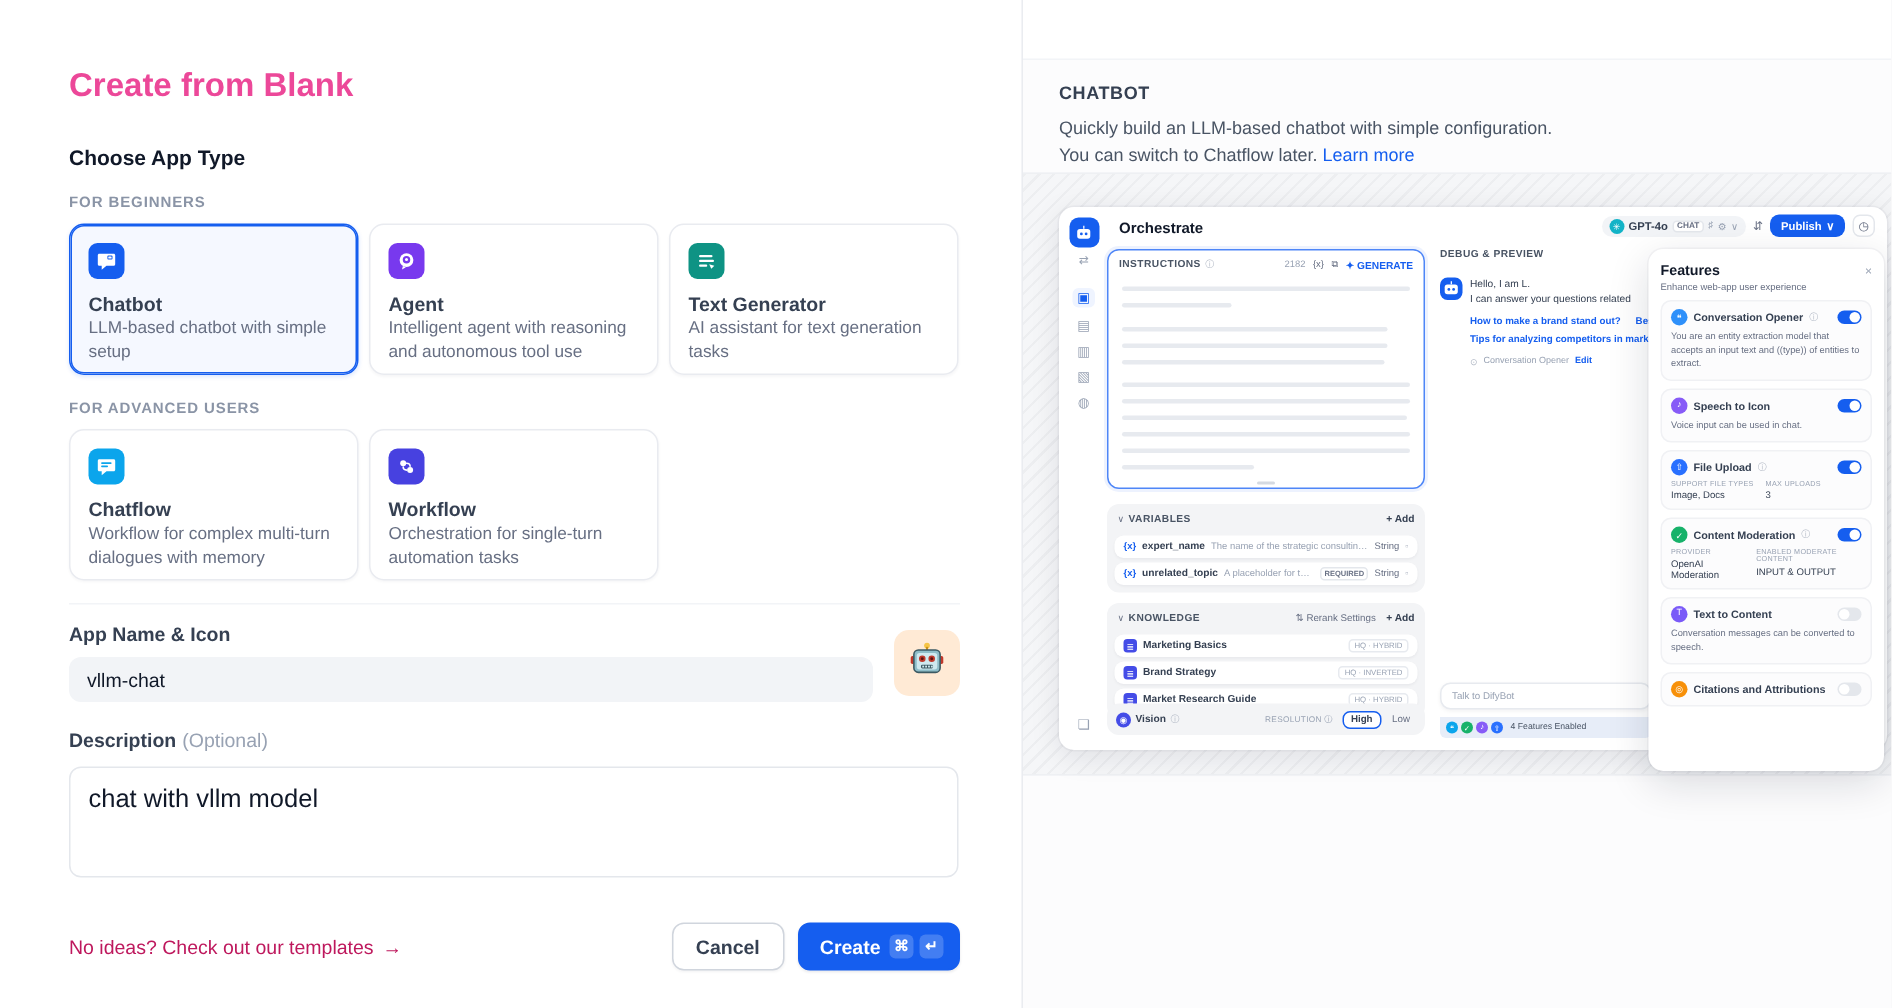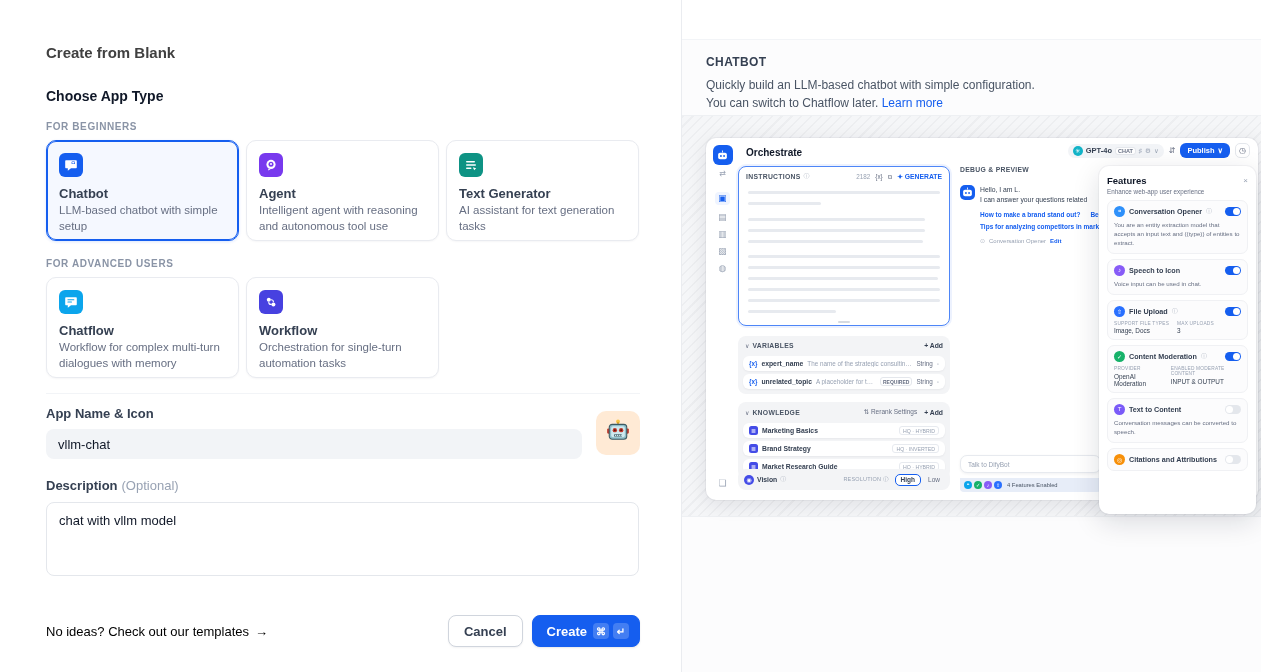--- a/index.html
+++ b/index.html
@@ -2,42 +2,42 @@
 <html><head>
 <meta charset="utf-8">
 <style>
   * { margin:0; padding:0; box-sizing:border-box; }
   html,body { width:1261px; height:672px; overflow:hidden; }
   body { font-family:"Liberation Sans", sans-serif; background:#eef0f3; color:#101828; }
   .modal { position:relative; width:1261px; height:672px; background:#fff; overflow:hidden; }
 
   
   .left { position:absolute; left:0; top:0; width:681px; height:672px; background:#fff; padding:44px 41px 0 46px; }
-  .lp-title { font-size:15px; font-weight:700; color:#404040; }
+  .lp-title { font-size:22px; font-weight:700; color:#ec4899; }
   .lp-choose { margin-top:27px; font-size:14px; font-weight:700; color:#101828; }
   .group-label { margin-top:17px; font-size:10px; font-weight:600; letter-spacing:.6px; color:#8a94a6; }
   .cards { display:flex; gap:7px; margin-top:8px; }
   .card { width:193px; height:101px; background:#fff; border:1px solid #e9ebf0; border-radius:10px; padding:12px; cursor:pointer; box-shadow:0 1px 2px rgba(16,24,40,.04); }
   .card.selected { border:1px solid #155eef; box-shadow:0 0 0 1px #155eef inset, 0 1px 3px rgba(21,94,239,.15); background:#f5f8ff; }
   .card-ic { width:24px; height:24px; border-radius:6px; display:flex; align-items:center; justify-content:center; }
   .card-ic svg { width:14px; height:14px; }
   .card-title { margin-top:9px; font-size:13px; font-weight:700; color:#354052; }
   .card-desc { margin-top:2px; font-size:11.5px; line-height:1.35; color:#676f83; }
   .divider { margin-top:15px; border-top:1px solid #f2f4f7; }
   .name-wrap { display:flex; align-items:center; margin-top:12px; }
   .name-col { flex:1; }
   .field-label { font-size:13px; font-weight:700; color:#354052; }
   .field-optional { font-size:13px; font-weight:400; color:#98a2b3; margin-left:4px; }
   .name-input { margin-top:8px; width:100%; height:30px; background:#f2f4f7; border:none; border-radius:8px; padding:0 12px; font-size:13px; color:#101828; font-family:"Liberation Sans",sans-serif; outline:none; }
   .emoji-btn { width:44px; height:44px; margin-left:14px; border-radius:10px; background:#ffead5; border:none; display:flex; align-items:center; justify-content:center; cursor:pointer; }
   .emoji-btn svg { width:28px; height:28px; }
   .desc-block { margin-top:17px; }
-  .desc-area { margin-top:8px; width:593px; height:74px; border:1px solid #e4e7ec; border-radius:8px; background:#fff; padding:9px 12px; font-size:13px; color:#101828; font-family:"Liberation Sans",sans-serif; resize:none; outline:none; line-height:1.4; }
+  .desc-area { margin-top:8px; width:593px; height:74px; border:1px solid #e4e7ec; border-radius:8px; background:#fff; padding:9px 12px; font-size:17px; color:#101828; font-family:"Liberation Sans",sans-serif; resize:none; outline:none; line-height:1.4; }
   .lp-footer { position:absolute; left:46px; right:41px; bottom:25px; display:flex; align-items:center; }
-  .tpl-link { font-size:13px; color:#000000; text-decoration:none; display:flex; align-items:center; gap:6px; cursor:pointer; }
+  .tpl-link { font-size:13px; color:#be185d; text-decoration:none; display:flex; align-items:center; gap:6px; cursor:pointer; }
   .lp-spacer { flex:1; }
   .btn { height:32px; border-radius:8px; font-size:13px; font-weight:600; cursor:pointer; font-family:"Liberation Sans",sans-serif; display:inline-flex; align-items:center; }
   .btn-cancel { background:#fff; border:1px solid #d0d5dd; color:#354052; padding:0 15px; box-shadow:0 1px 2px rgba(16,24,40,.05); }
   .btn-create { background:#155eef; border:1px solid #155eef; color:#fff; padding:0 10px 0 14px; margin-left:9px; gap:6px; box-shadow:0 1px 2px rgba(16,24,40,.1); }
   .kbd { width:16px; height:16px; border-radius:4px; background:rgba(255,255,255,.2); font-size:10px; display:inline-flex; align-items:center; justify-content:center; }
   .kbd + .kbd { margin-left:-2px; }
 
   
   .right { position:absolute; left:681px; top:0; right:0; bottom:0; background:#fcfcfd; border-left:1px solid #eaecf0; }
   .rp-top { height:40px; background:#fff; border-bottom:1px solid #f2f4f7; }

